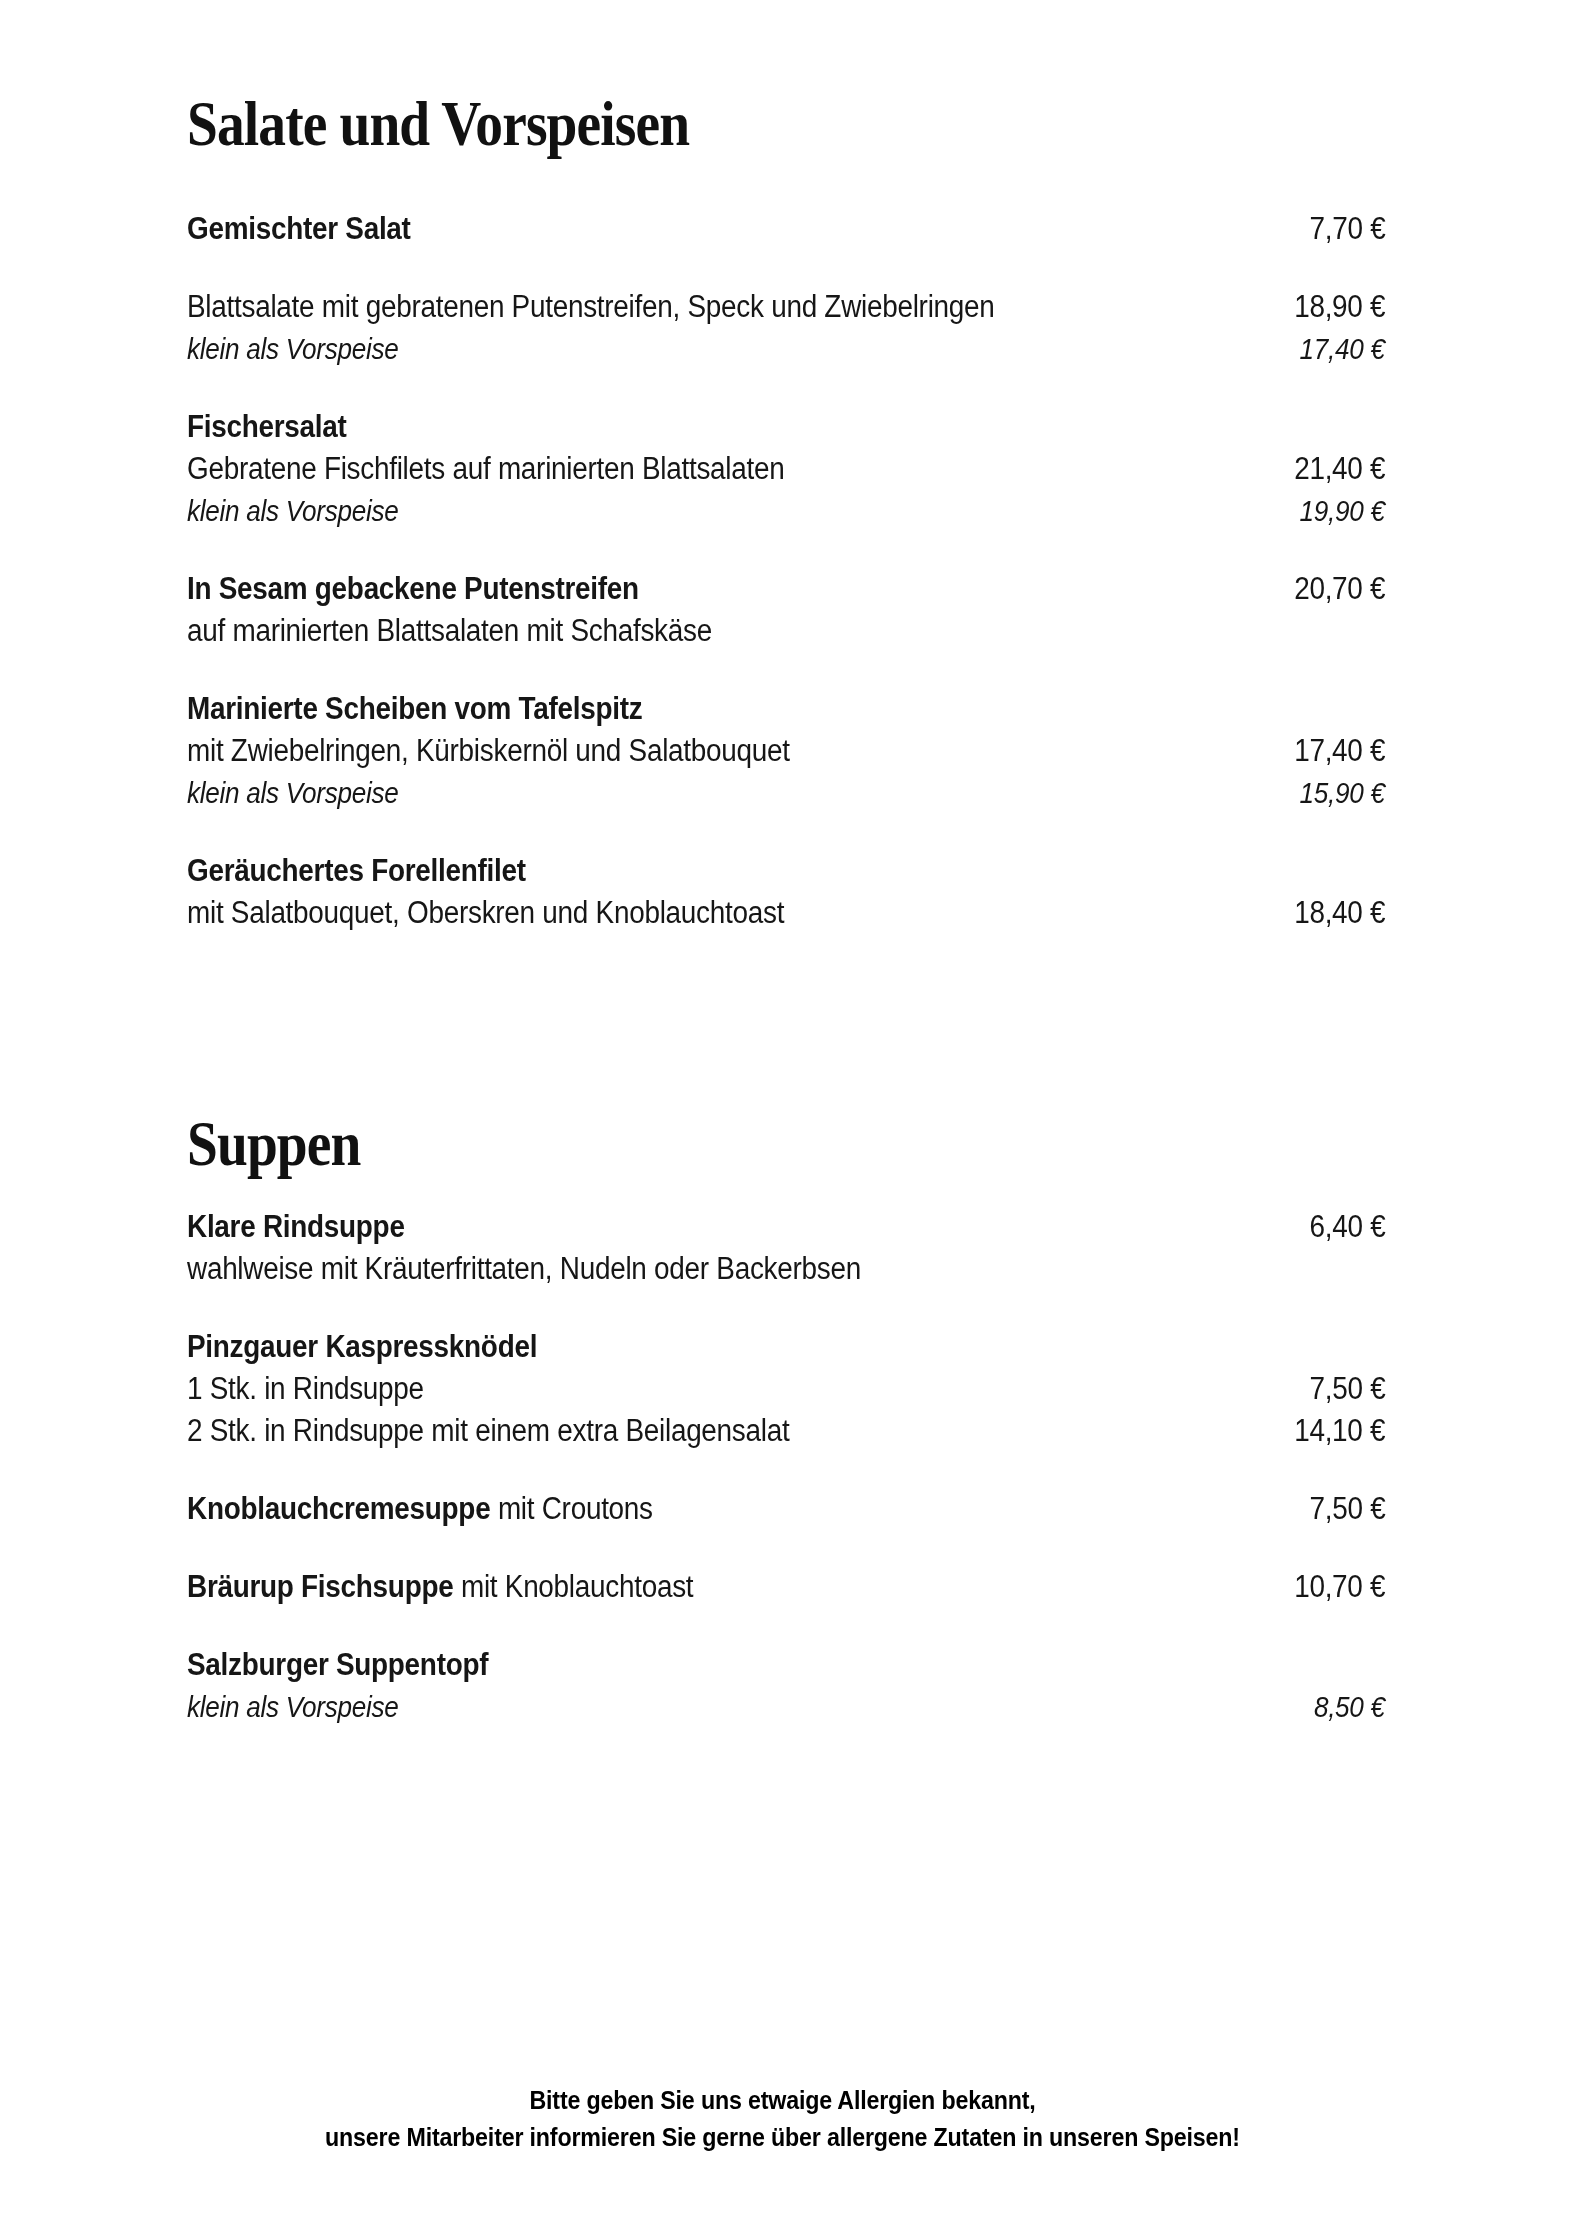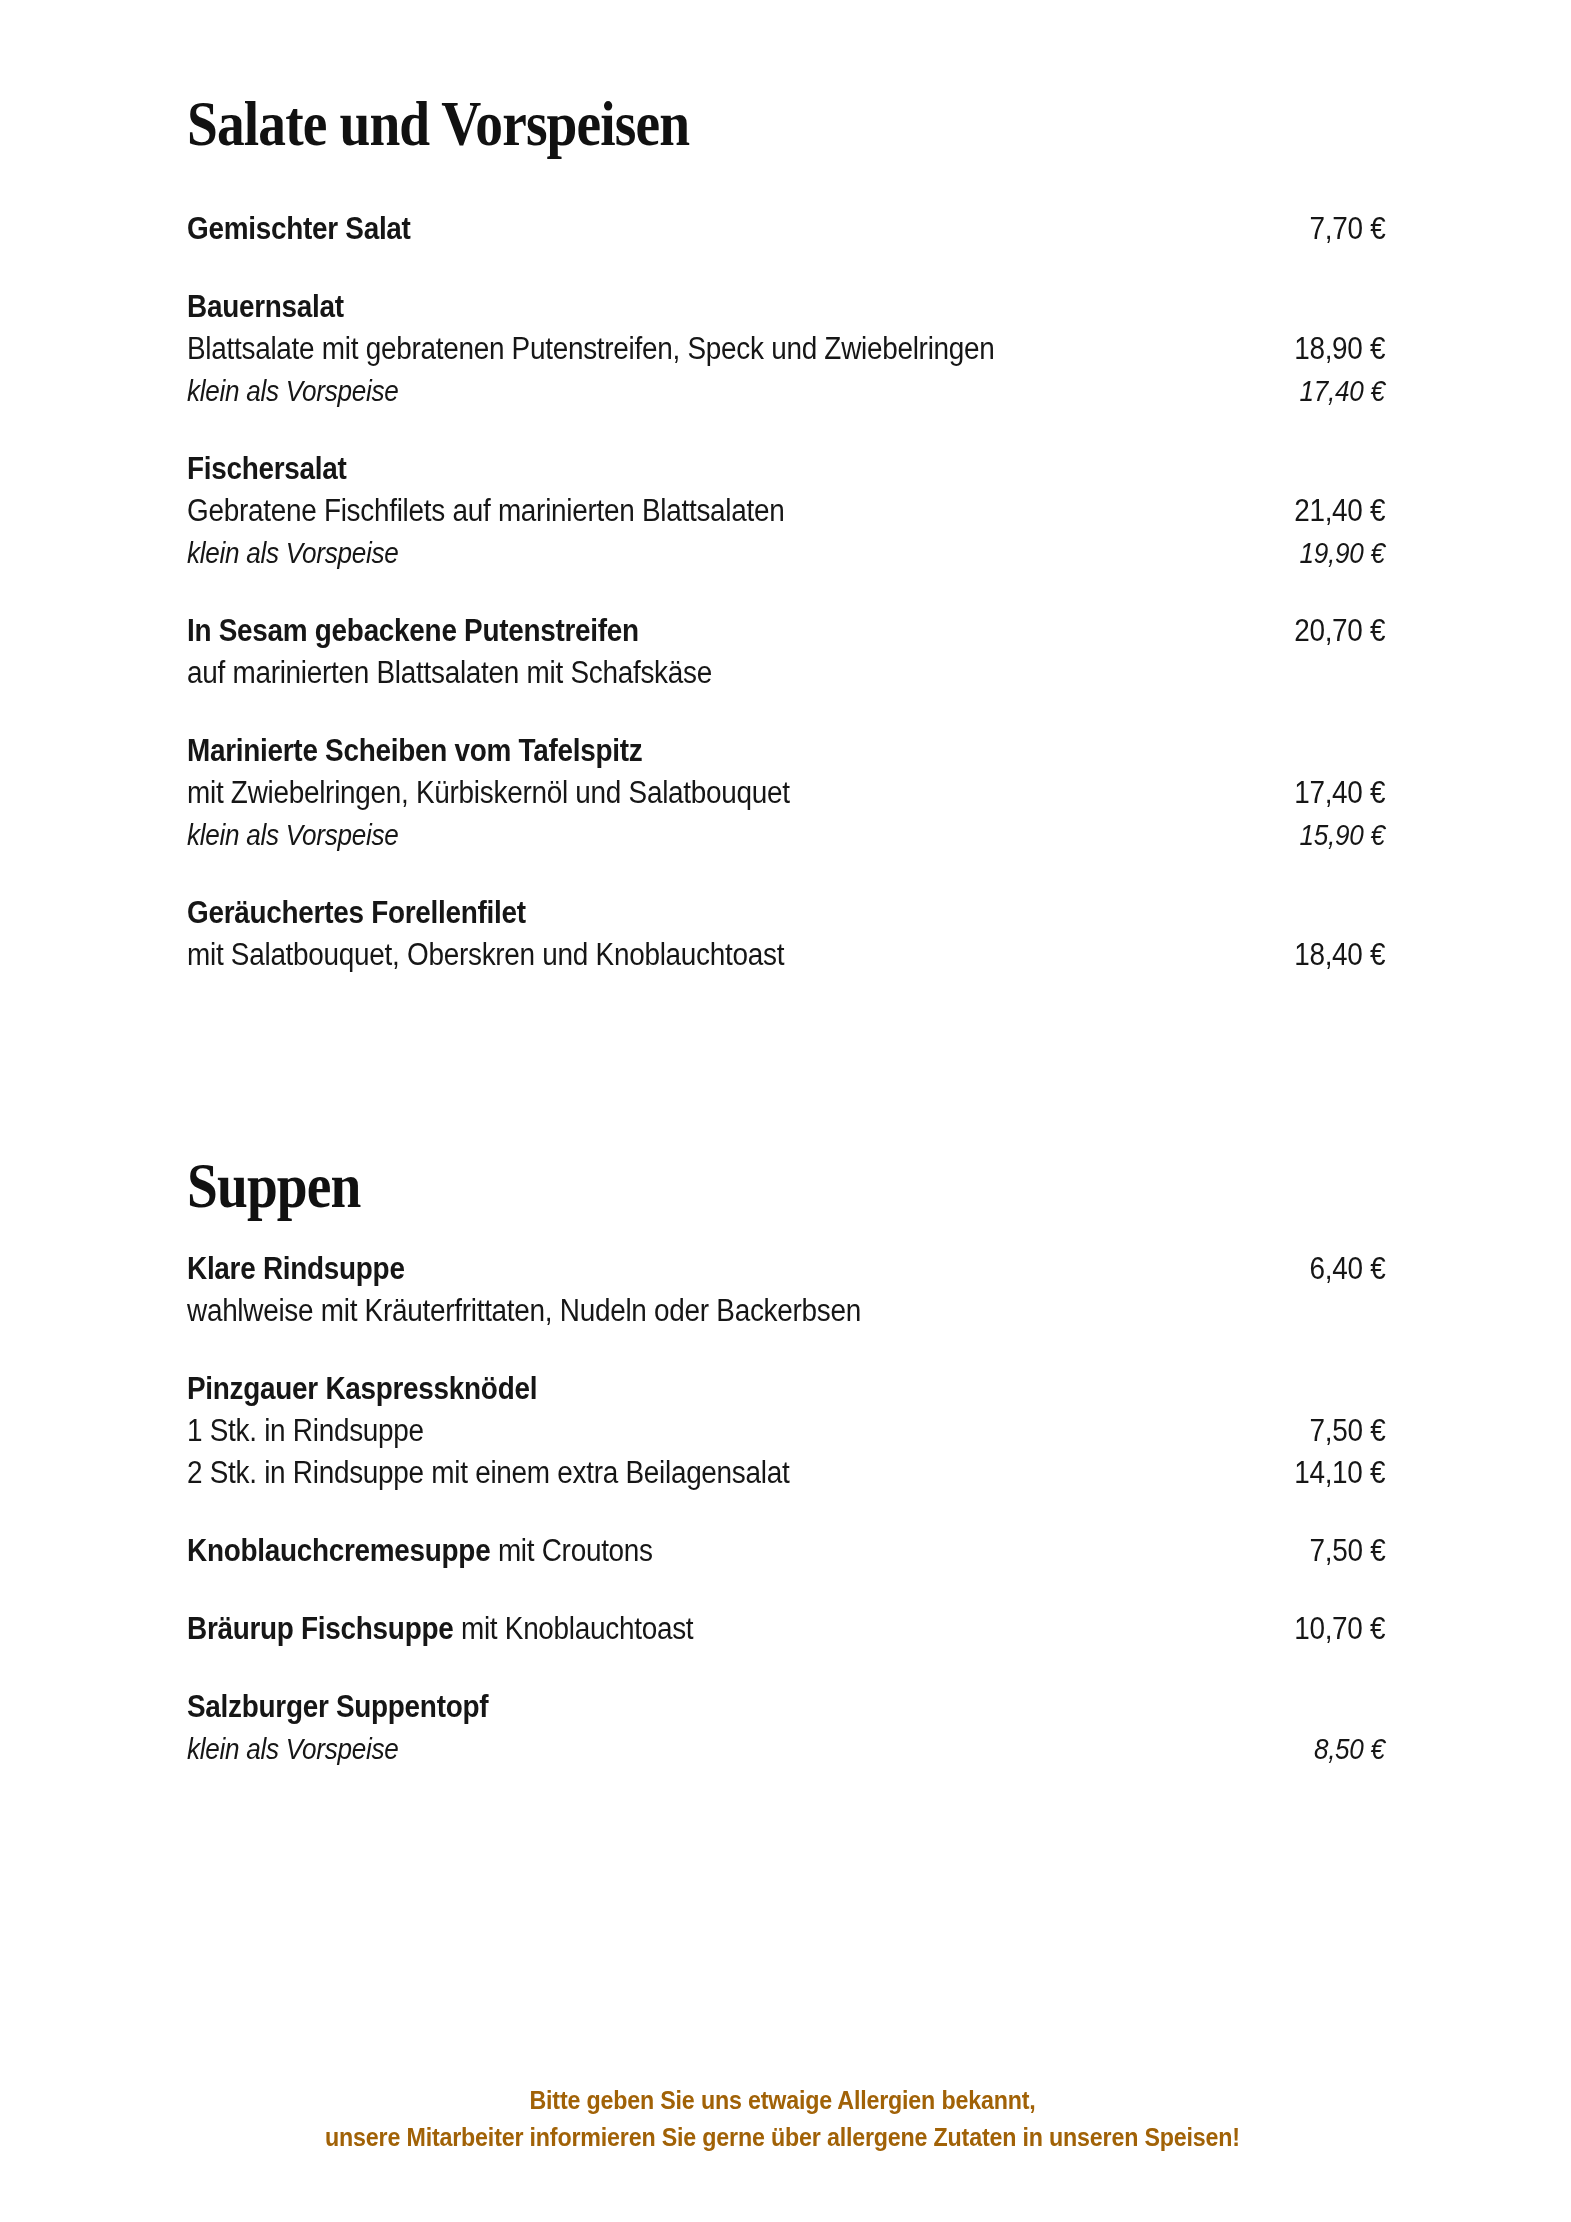--- a/index.html
+++ b/index.html
@@ -44,44 +44,40 @@
   .row.it .t,.row.it .p{font-style:italic;font-size:29px;}
   .footer{
     position:absolute;
     left:0;top:2082px;
     width:100%;
     text-align:center;
     font-weight:700;
     font-size:25px;
     line-height:37px;
     letter-spacing:-0.2px;
-    color:#a16207;
+    color:#000000;
   }
   .footer .fl{transform:scaleX(0.93);transform-origin:50% 50%;}
 </style>
 </head>
 <body>
 
 <div class="page">
   <div class="content">
 
     <div class="section-title title-1">Salate und Vorspeisen</div>
 
     <div class="block">
       <div class="row">
         <div class="t"><span class="lead">Gemischter Salat</span><span></span></div>
         <div class="p">7,70 €</div>
       </div>
     </div>
 
     <div class="block">
-      <div class="row">
-        <div class="t"><span class="lead">Bauernsalat</span><span></span></div>
-        <div class="p"></div>
-      </div>
       <div class="row">
         <div class="t"><span class="lead"></span><span>Blattsalate mit gebratenen Putenstreifen, Speck und Zwiebelringen</span></div>
         <div class="p">18,90 €</div>
       </div>
       <div class="row it">
         <div class="t"><span class="lead"></span><span>klein als Vorspeise</span></div>
         <div class="p">17,40 €</div>
       </div>
     </div>
 

